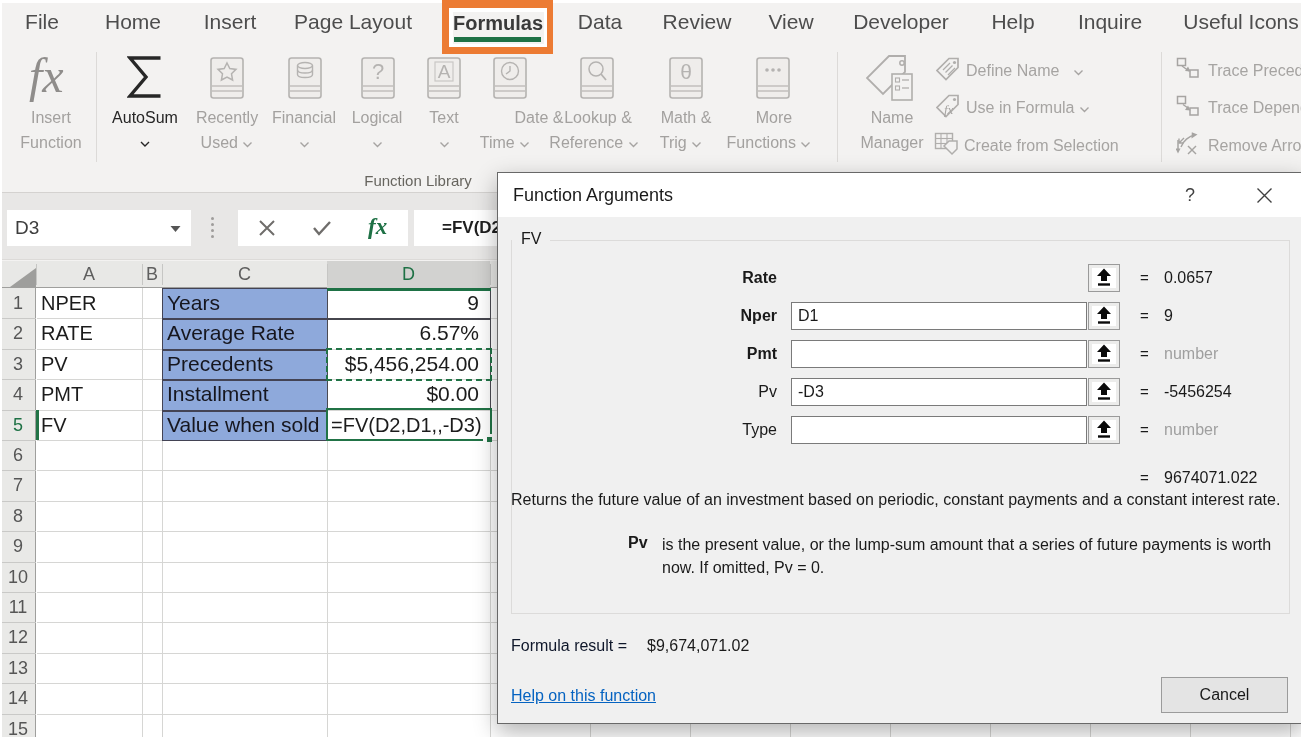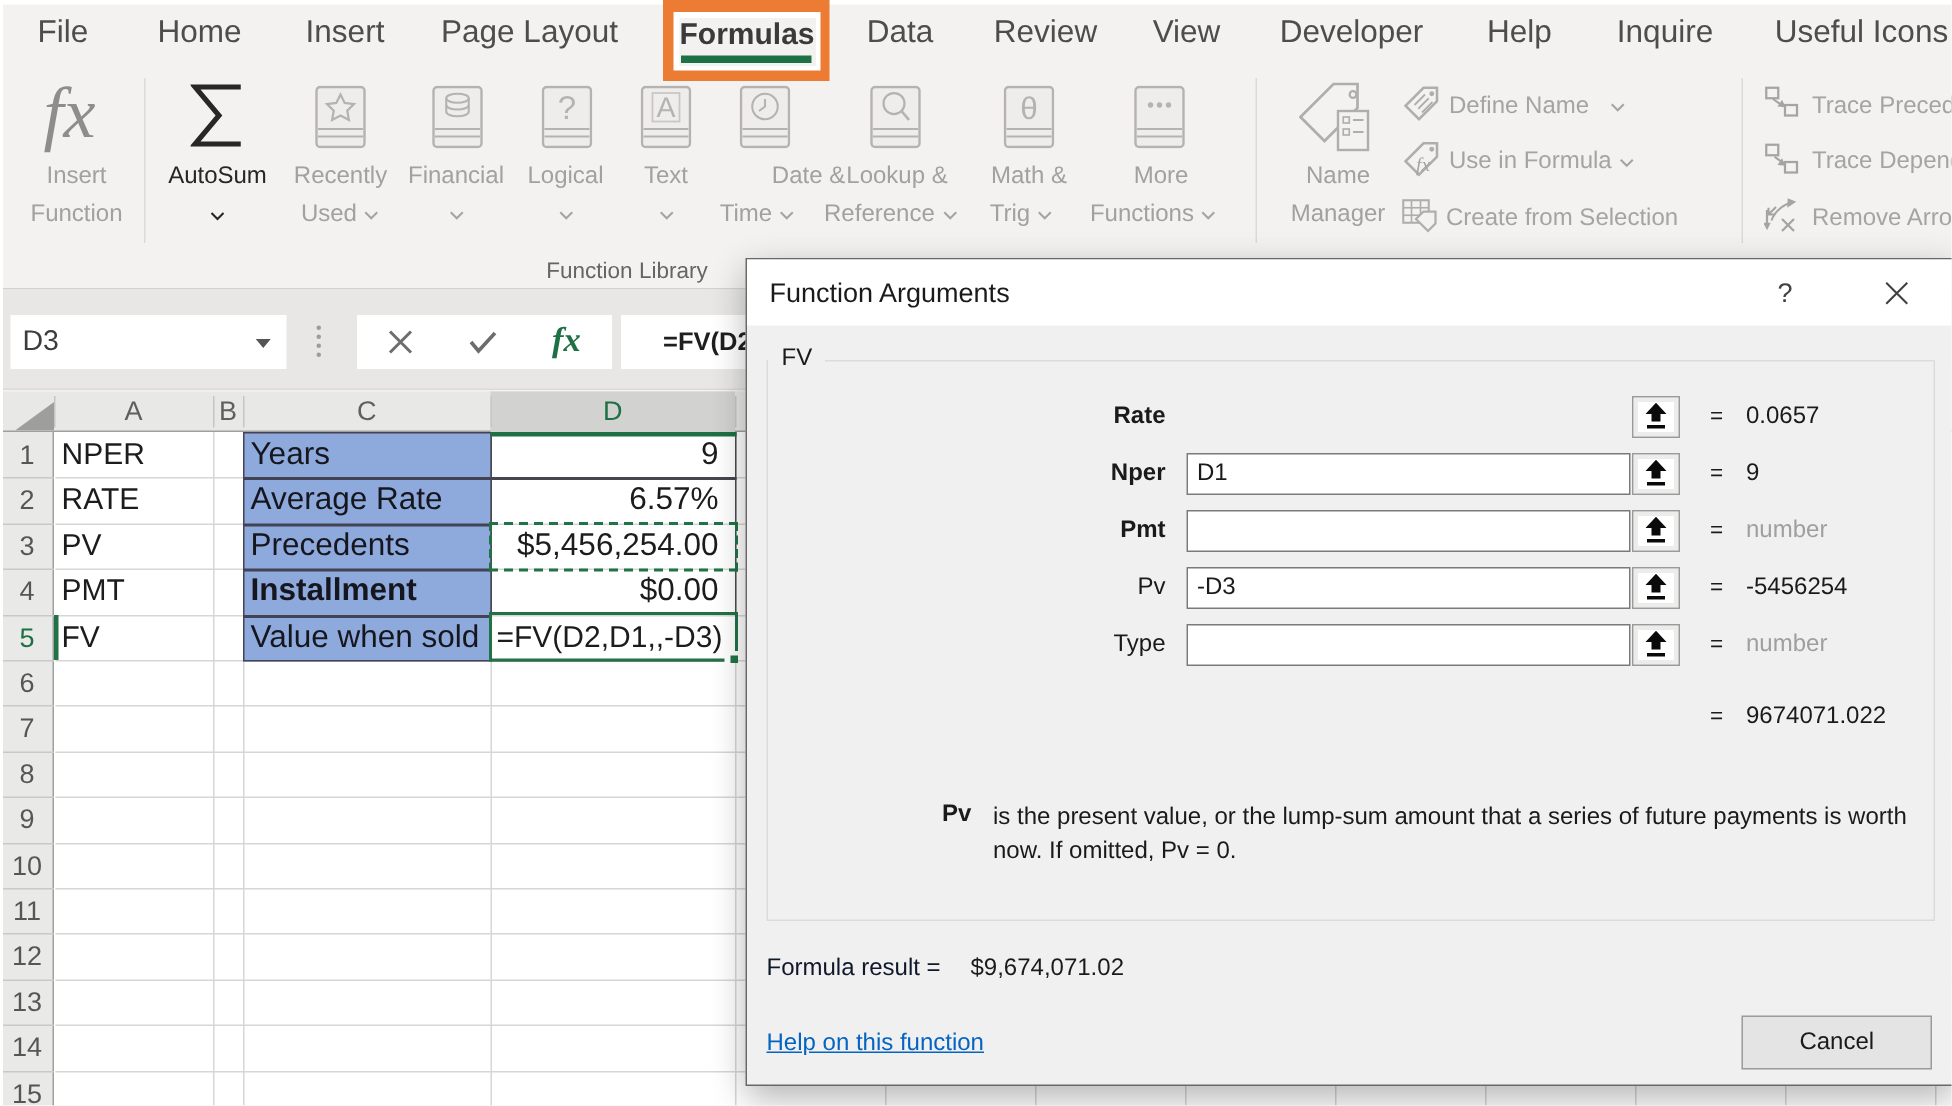--- a/index.html
+++ b/index.html
@@ -355,21 +355,21 @@
     <div class="cellA" style="top:409.6px;">FV</div>
 
     <div class="abs" style="left:162px; top:288px; width:166px; height:153px; background:#8ea9db; border:1.5px solid #434354;"></div>
     <div class="cline" style="top:318.4px;"></div>
     <div class="cline" style="top:348.8px;"></div>
     <div class="cline" style="top:379.2px;"></div>
     <div class="cline" style="top:409.6px;"></div>
     <div class="cellC" style="top:288px;">Years</div>
     <div class="cellC" style="top:318.4px;">Average Rate</div>
     <div class="cellC" style="top:348.8px;">Precedents</div>
-    <div class="cellC" style="top:379.2px;font-weight:bold;">Installment</div>
+    <div class="cellC" style="top:379.2px;">Installment</div>
     <div class="cellC" style="top:409.6px;">Value when sold</div>
 
     <div class="abs" style="left:327px; top:288px; width:164px; height:153px; border:1px solid #4a4a52;"></div>
     <div class="abs" style="left:327px; top:318.4px; width:164px; height:2px; background:#46464e;"></div>
 
     <div class="abs" style="left:327px; top:287.5px; width:164px; height:3px; background:#1e7145;"></div>
 
     <div class="cellD" style="top:288px;">9</div>
     <div class="cellD" style="top:318.4px;">6.57%</div>
     <div class="cellD" style="top:348.8px;">$5,456,254.00</div>
@@ -436,20 +436,21 @@
     <div class="argeq" style="top:243px;">=</div>
     <div class="argval" style="top:91px;">0.0657</div>
     <div class="argval" style="top:129px;">9</div>
     <div class="argval" style="top:167px; color:#9f9f9f;">number</div>
     <div class="argval" style="top:205px;">-5456254</div>
     <div class="argval" style="top:243px; color:#9f9f9f;">number</div>
 
     <div class="argeq" style="top:291px;">=</div>
     <div class="argval" style="top:291px;">9674071.022</div>
 
+    <div class="abs" style="left:13px; top:318px; width:790px; font-size:16px; color:#1a1a1a;">Returns the future value of an investment based on periodic, constant payments and a constant interest rate.</div>
     <div class="abs" style="left:130px; top:361px; font-size:16px; font-weight:bold; color:#1a1a1a;">Pv</div>
     <div class="abs" style="left:164px; top:361px; width:680px; font-size:16px; line-height:22.5px; color:#1a1a1a;">is the present value, or the lump-sum amount that a series of future payments is worth<br>now. If omitted, Pv = 0.</div>
 
     <div class="abs" style="left:13px; top:464px; font-size:16px; color:#0f172a;">Formula result =</div>
     <div class="abs" style="left:149px; top:464px; font-size:16px; color:#1a1a1a;">$9,674,071.02</div>
 
     <div class="abs" style="left:13px; top:514px; font-size:16px; color:#0563c1; text-decoration:underline;">Help on this function</div>
 
     <div class="abs" style="left:663px; top:504px; width:127px; height:36px; background:#e4e4e4; border:1px solid #9b9b9b; text-align:center; line-height:34px; font-size:16px; color:#1a1a1a;">Cancel</div>
   </div>

